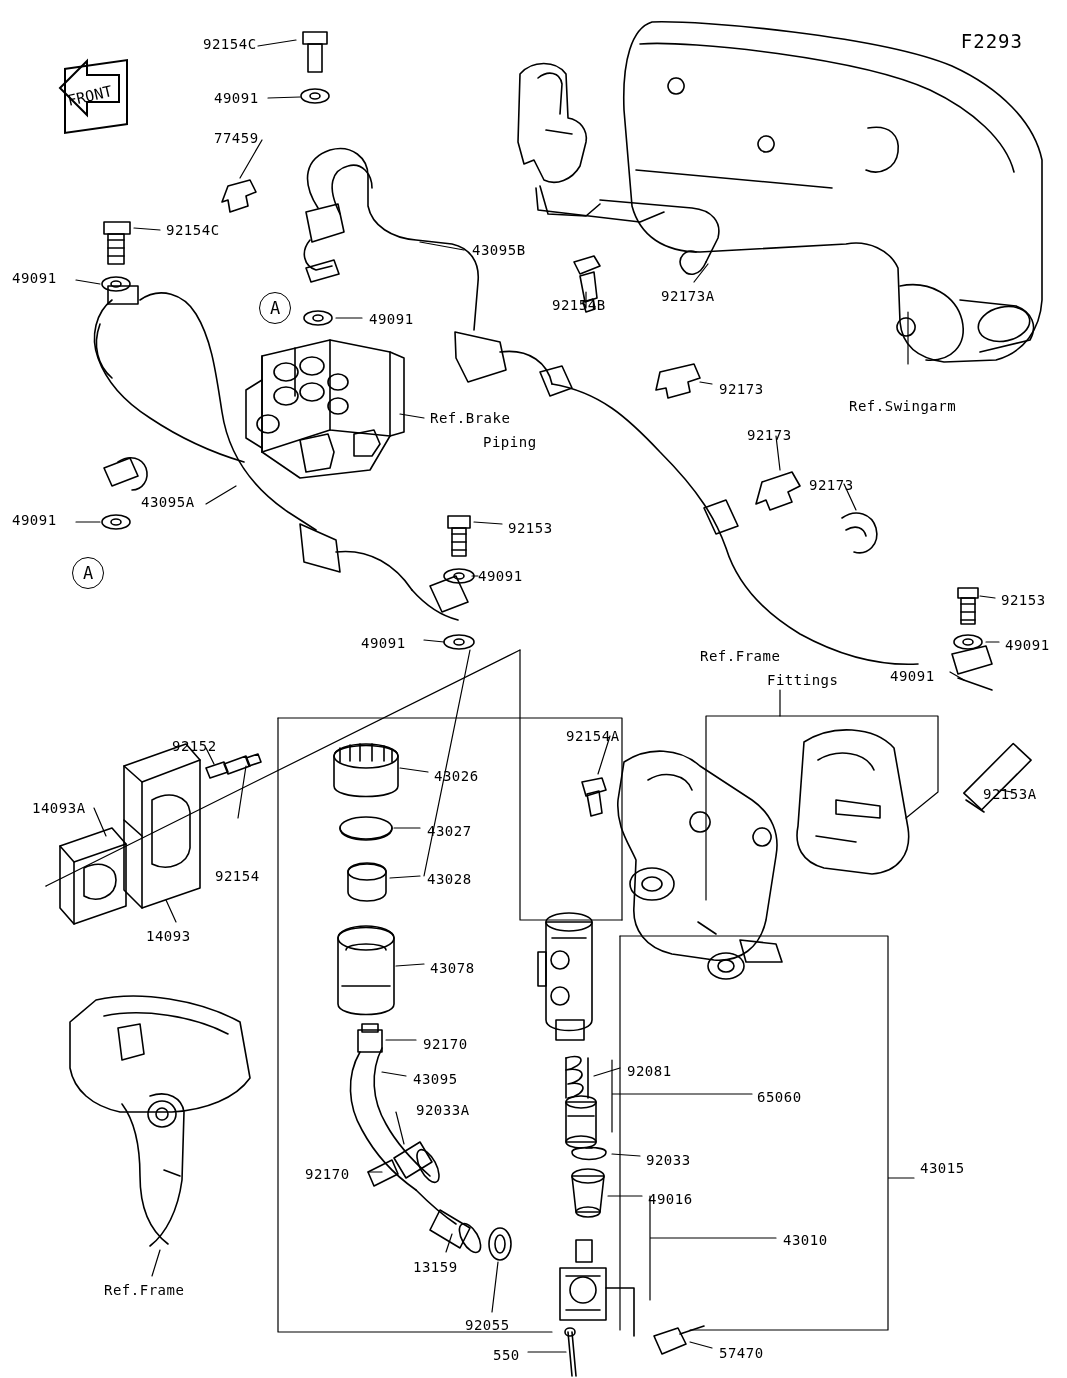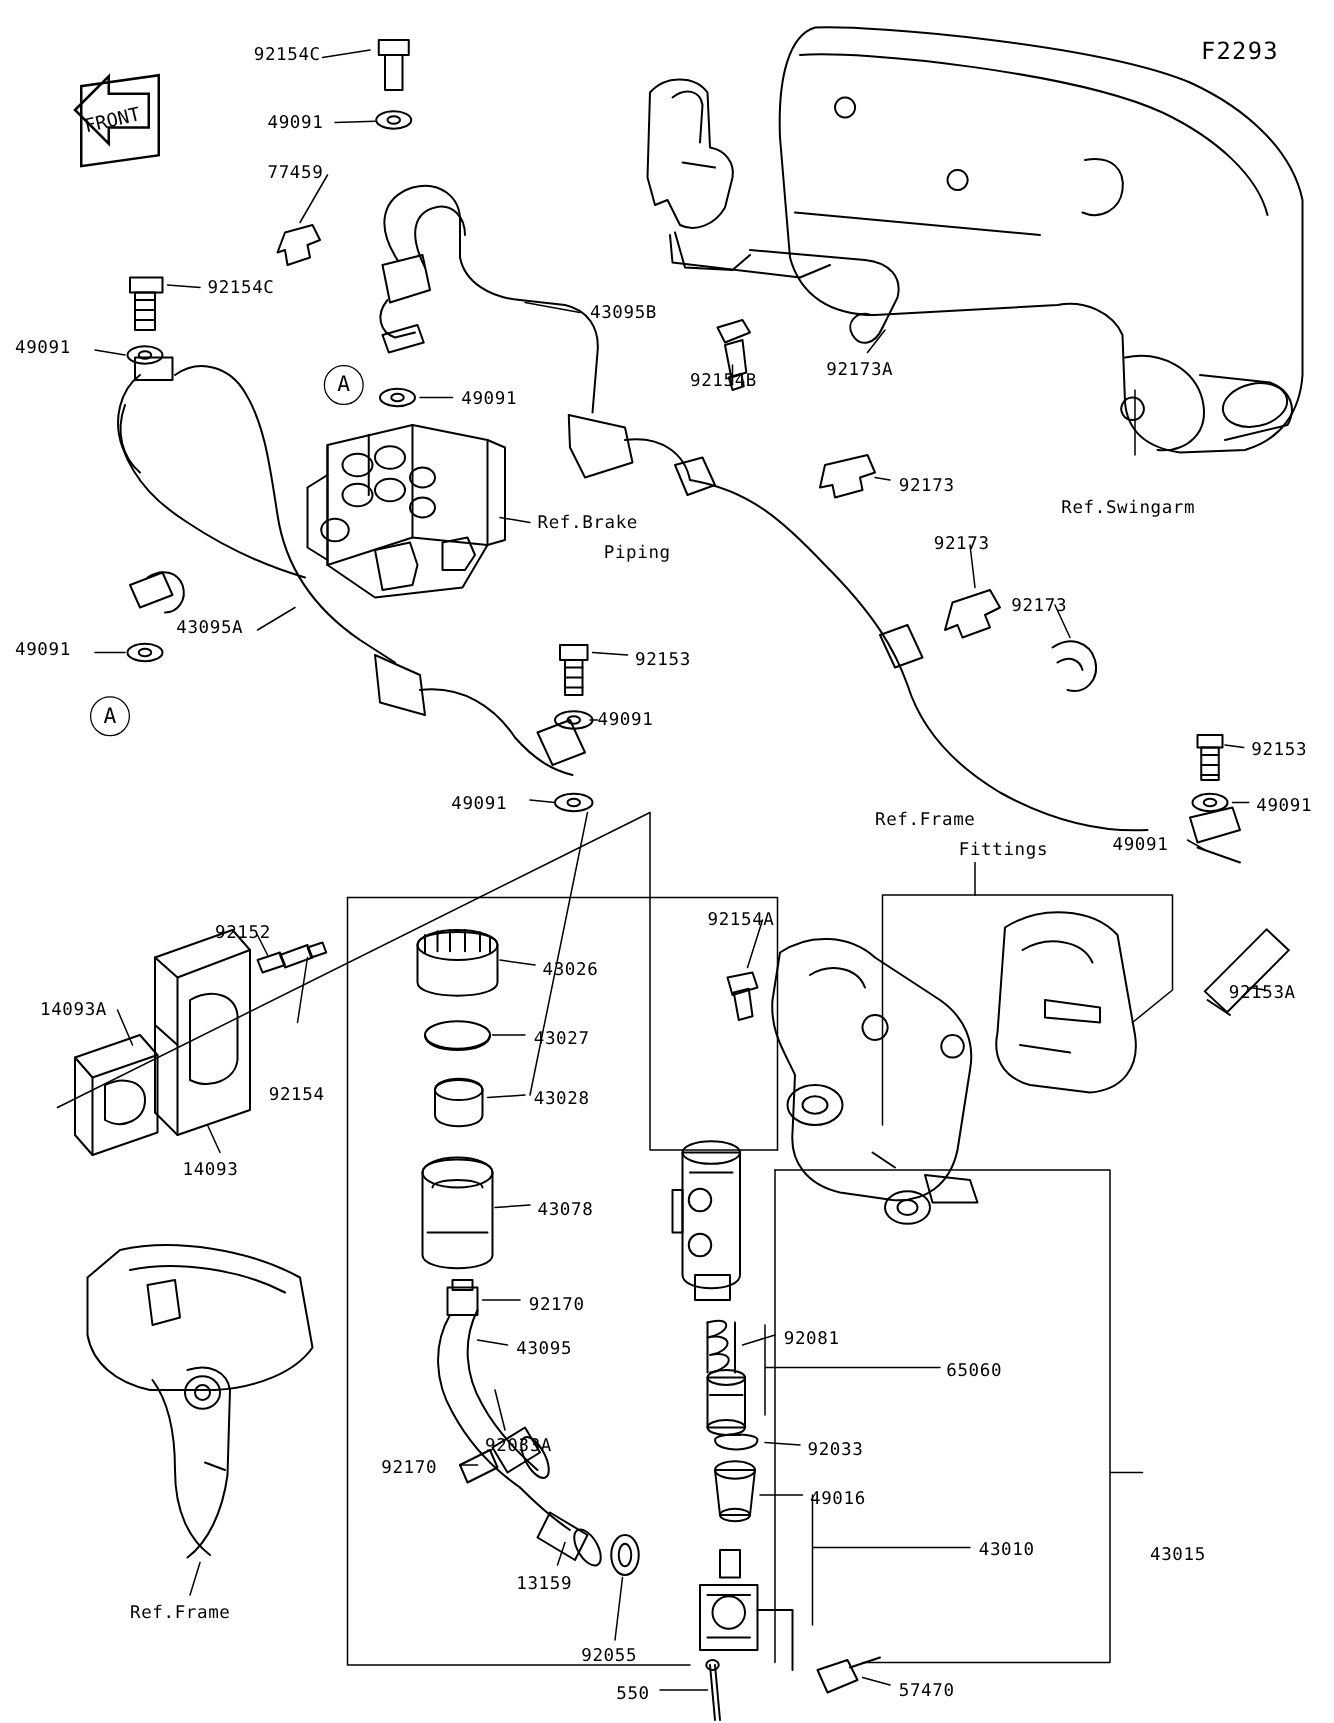--- a/index.html
+++ b/index.html
@@ -409,30 +409,30 @@
       <div class="lbl" style="left: 172px; top: 738px;">92152</div>
       <div class="lbl" style="left: 32px; top: 800px;">14093A</div>
       <div class="lbl" style="left: 215px; top: 868px;">92154</div>
       <div class="lbl" style="left: 146px; top: 928px;">14093</div>
       <div class="lbl" style="left: 434px; top: 768px;">43026</div>
       <div class="lbl" style="left: 427px; top: 823px;">43027</div>
       <div class="lbl" style="left: 427px; top: 871px;">43028</div>
       <div class="lbl" style="left: 430px; top: 960px;">43078</div>
       <div class="lbl" style="left: 423px; top: 1036px;">92170</div>
       <div class="lbl" style="left: 413px; top: 1071px;">43095</div>
-      <div class="lbl" style="left: 388px; top: 1102px; margin-top: 47px;">92033A</div>
+      <div class="lbl" style="left: 416px; top: 1102px;">92033A</div>
       <div class="lbl" style="left: 305px; top: 1166px;">92170</div>
       <div class="lbl" style="left: 413px; top: 1259px;">13159</div>
       <div class="lbl" style="left: 465px; top: 1317px;">92055</div>
       <div class="lbl" style="left: 627px; top: 1063px;">92081</div>
       <div class="lbl" style="left: 757px; top: 1089px;">65060</div>
       <div class="lbl" style="left: 646px; top: 1152px;">92033</div>
       <div class="lbl" style="left: 648px; top: 1191px;">49016</div>
       <div class="lbl" style="left: 783px; top: 1232px;">43010</div>
-      <div class="lbl" style="left: 920px; top: 1236px;">43015</div>
+      <div class="lbl" style="left: 920px; top: 1160px;">43015</div>
       <div class="lbl" style="left: 493px; top: 1347px;">550</div>
       <div class="lbl" style="left: 719px; top: 1345px;">57470</div>
       <div class="lbl" style="left: 104px; top: 1282px;">Ref.Frame</div>
     </div>
   <div id="callout-layer">
       <div class="circ" style="left: 259px; top: 292px;">A</div>
       <div class="circ" style="left: 72px; top: 557px;">A</div>
     </div>
 
 </div>

